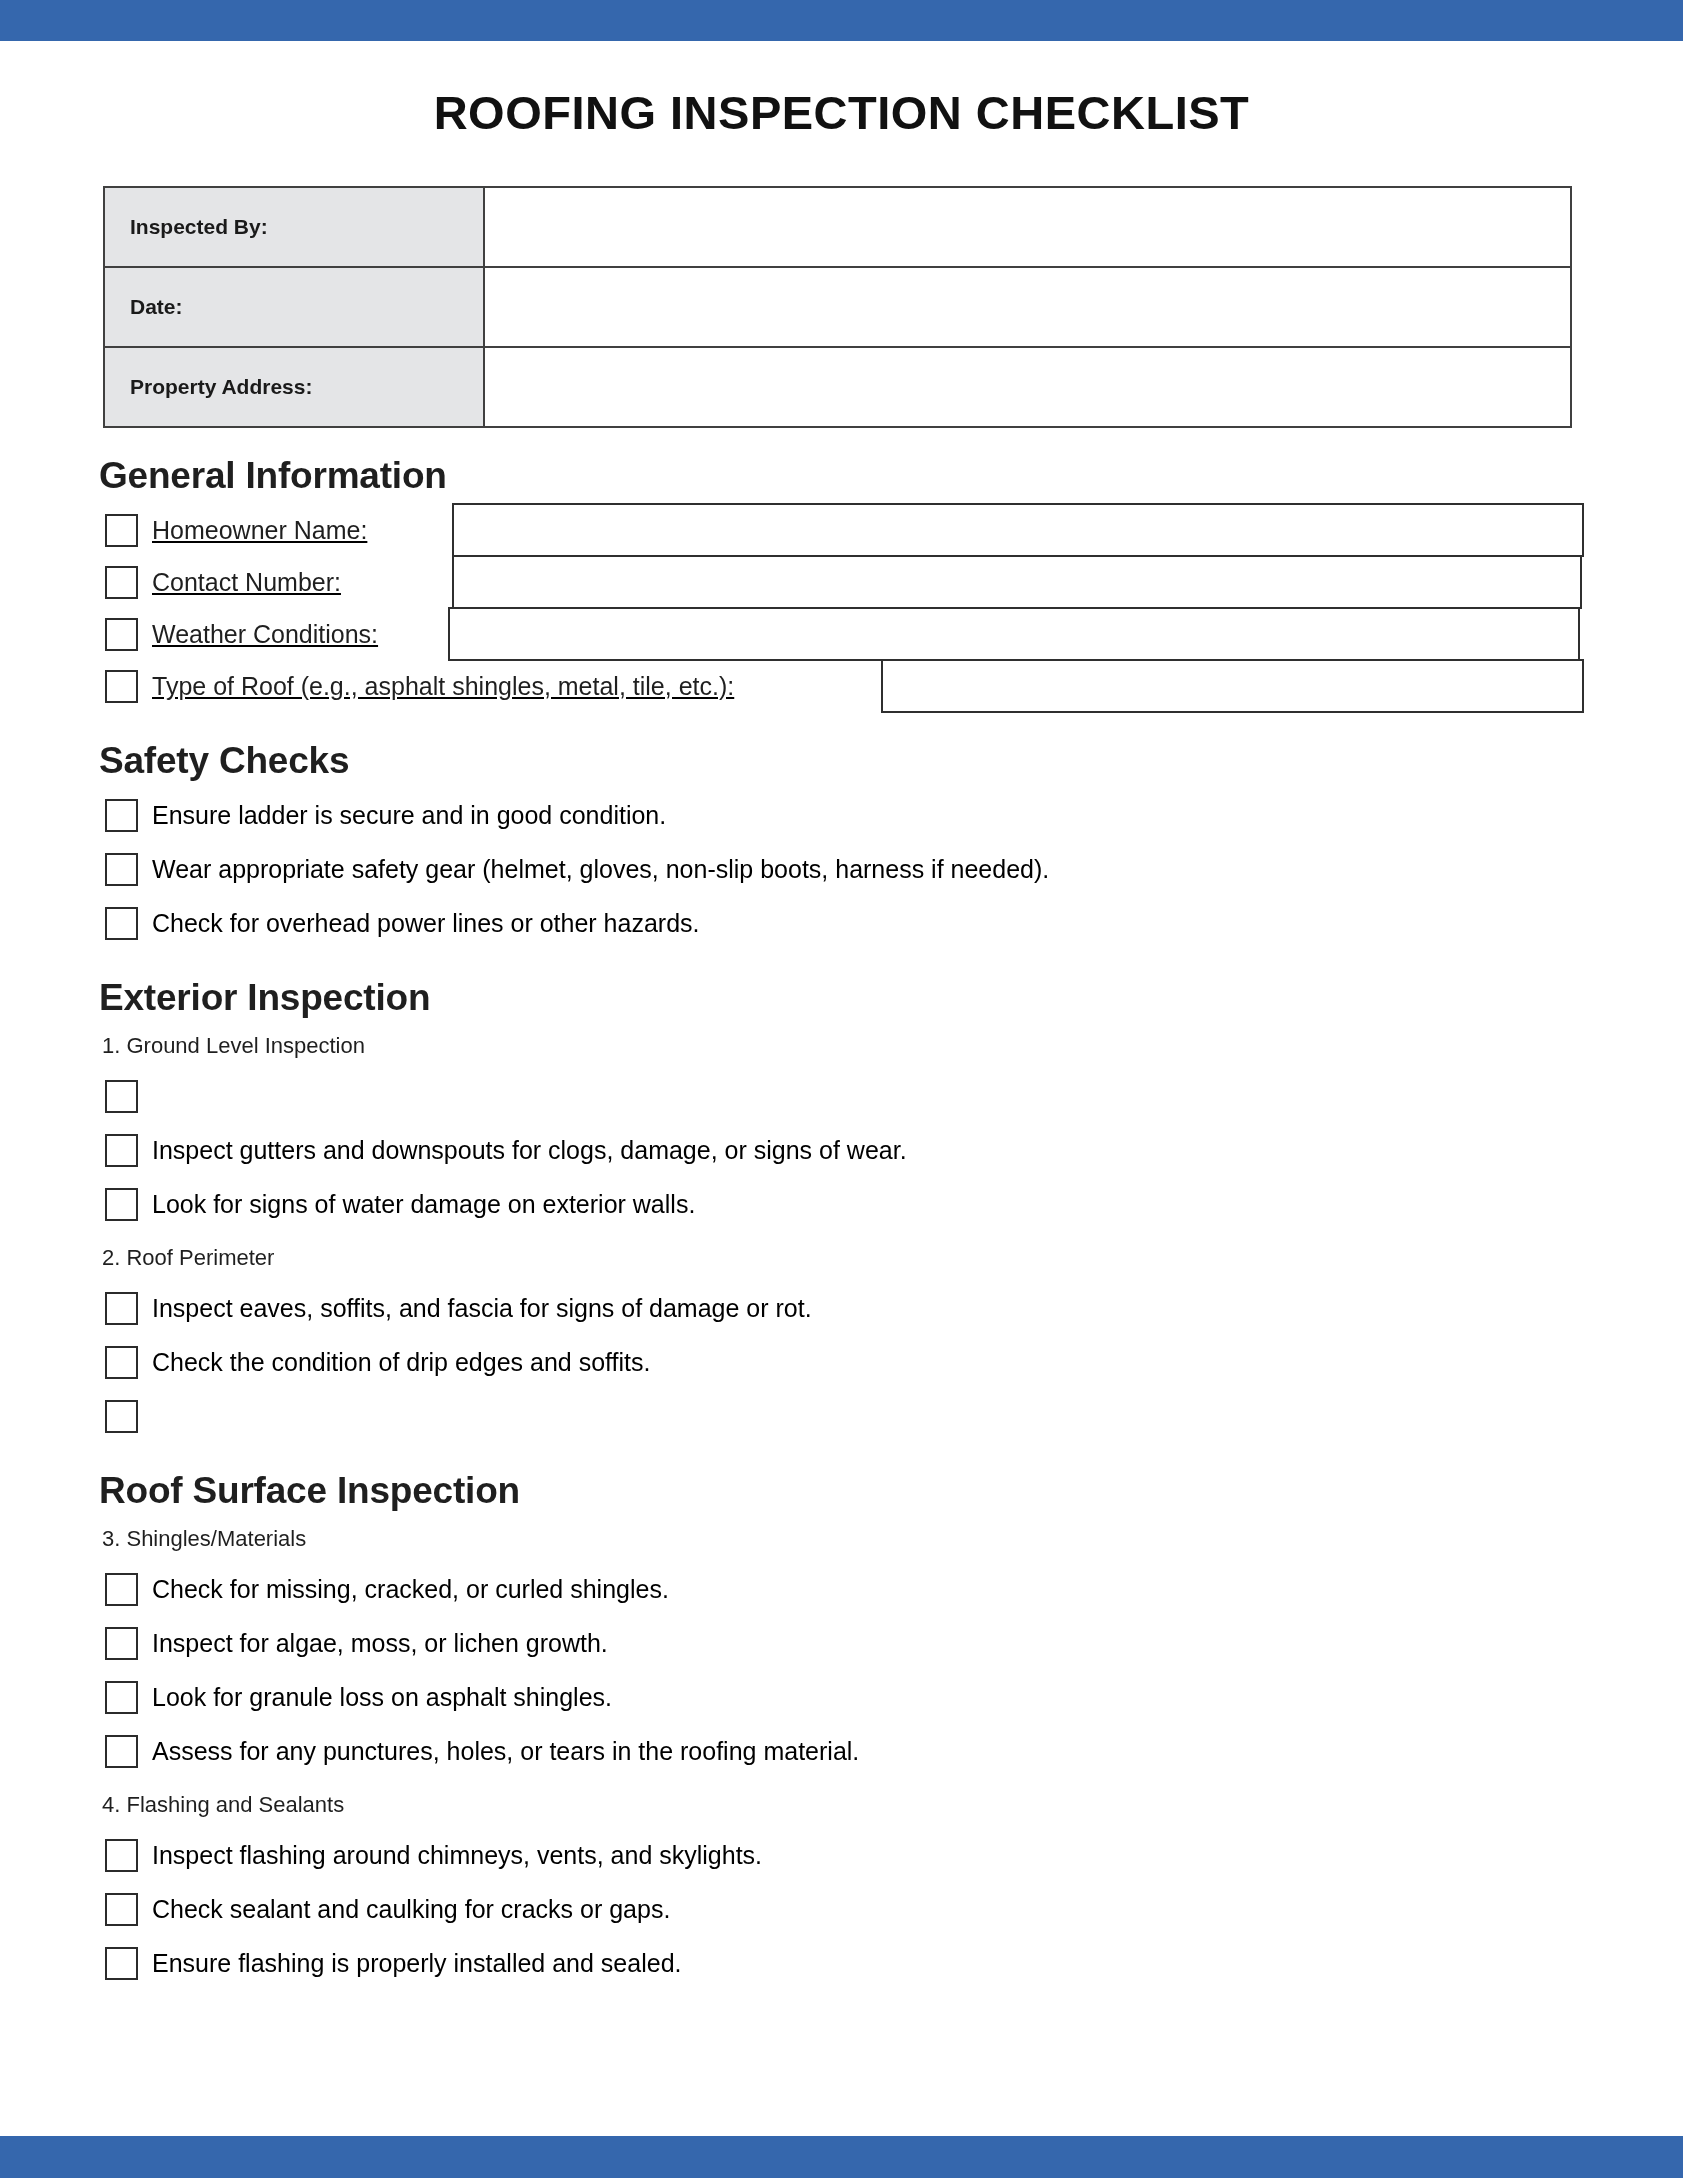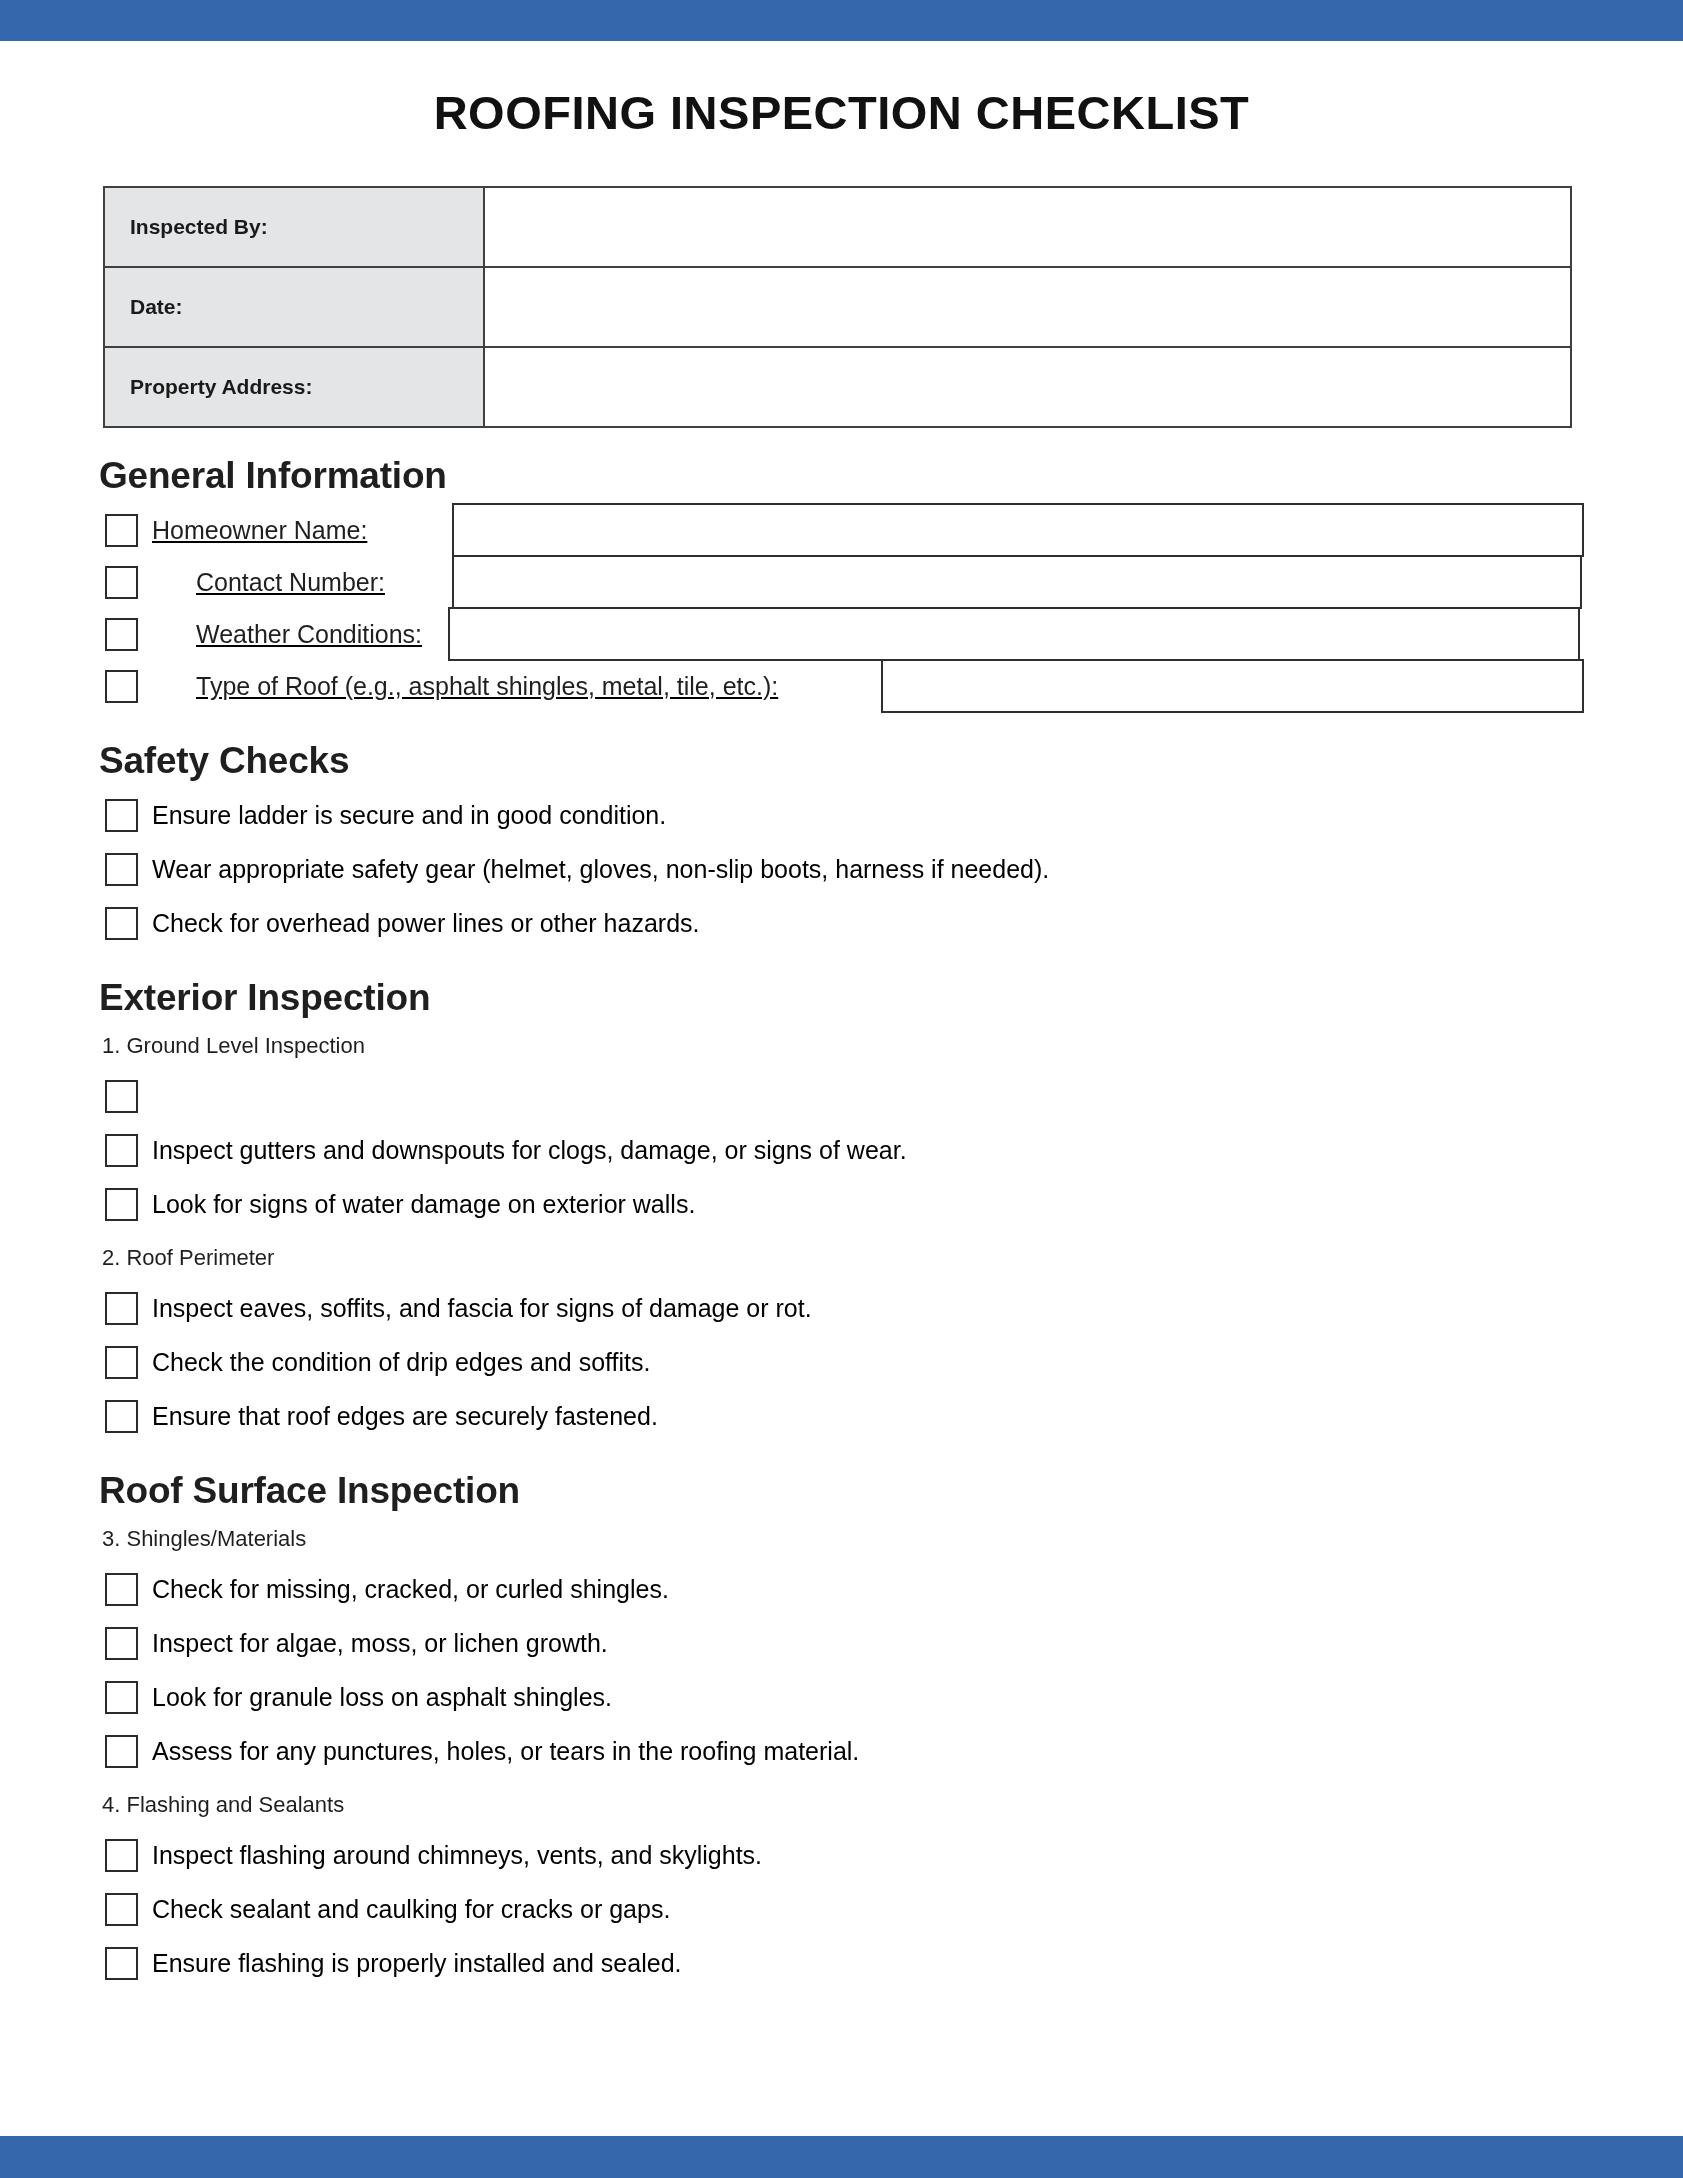--- a/index.html
+++ b/index.html
@@ -137,21 +137,21 @@
     background: #ffffff;
   }
   .fb-1 { left: 353px; right: 0; }
   .fb-2 { left: 353px; right: 2px; top: 0; }
   .fb-3 { left: 349px; right: 4px; }
   .fb-4 { left: 782px; right: 0; }
 
   .gi-list { position: relative; text-decoration: underline; }
 
   
-  .field-row + .field-row { margin-top: -2px; gap: 44px; }
+  .field-row + .field-row { margin-top: -2px; }
 </style>
 </head>
 <body>
 
 <div class="page">
 
   <div class="bar-top"></div>
 
   <div class="content">
 
@@ -243,21 +243,20 @@
       <div class="check-row">
         <div class="checkbox"></div>
         <span class="check-label">Inspect eaves, soffits, and fascia for signs of damage or rot.</span>
       </div>
       <div class="check-row">
         <div class="checkbox"></div>
         <span class="check-label">Check the condition of drip edges and soffits.</span>
       </div>
       <div class="check-row">
         <div class="checkbox"></div>
-        <span class="check-label">Ensure that roof edges are securely fastened.</span>
       </div>
     </div>
 
     <div class="section">
       <div class="section-heading">Roof Surface Inspection</div>
 
       <div class="sub-heading">3. Shingles/Materials</div>
       <div class="check-row">
         <div class="checkbox"></div>
         <span class="check-label">Check for missing, cracked, or curled shingles.</span>

